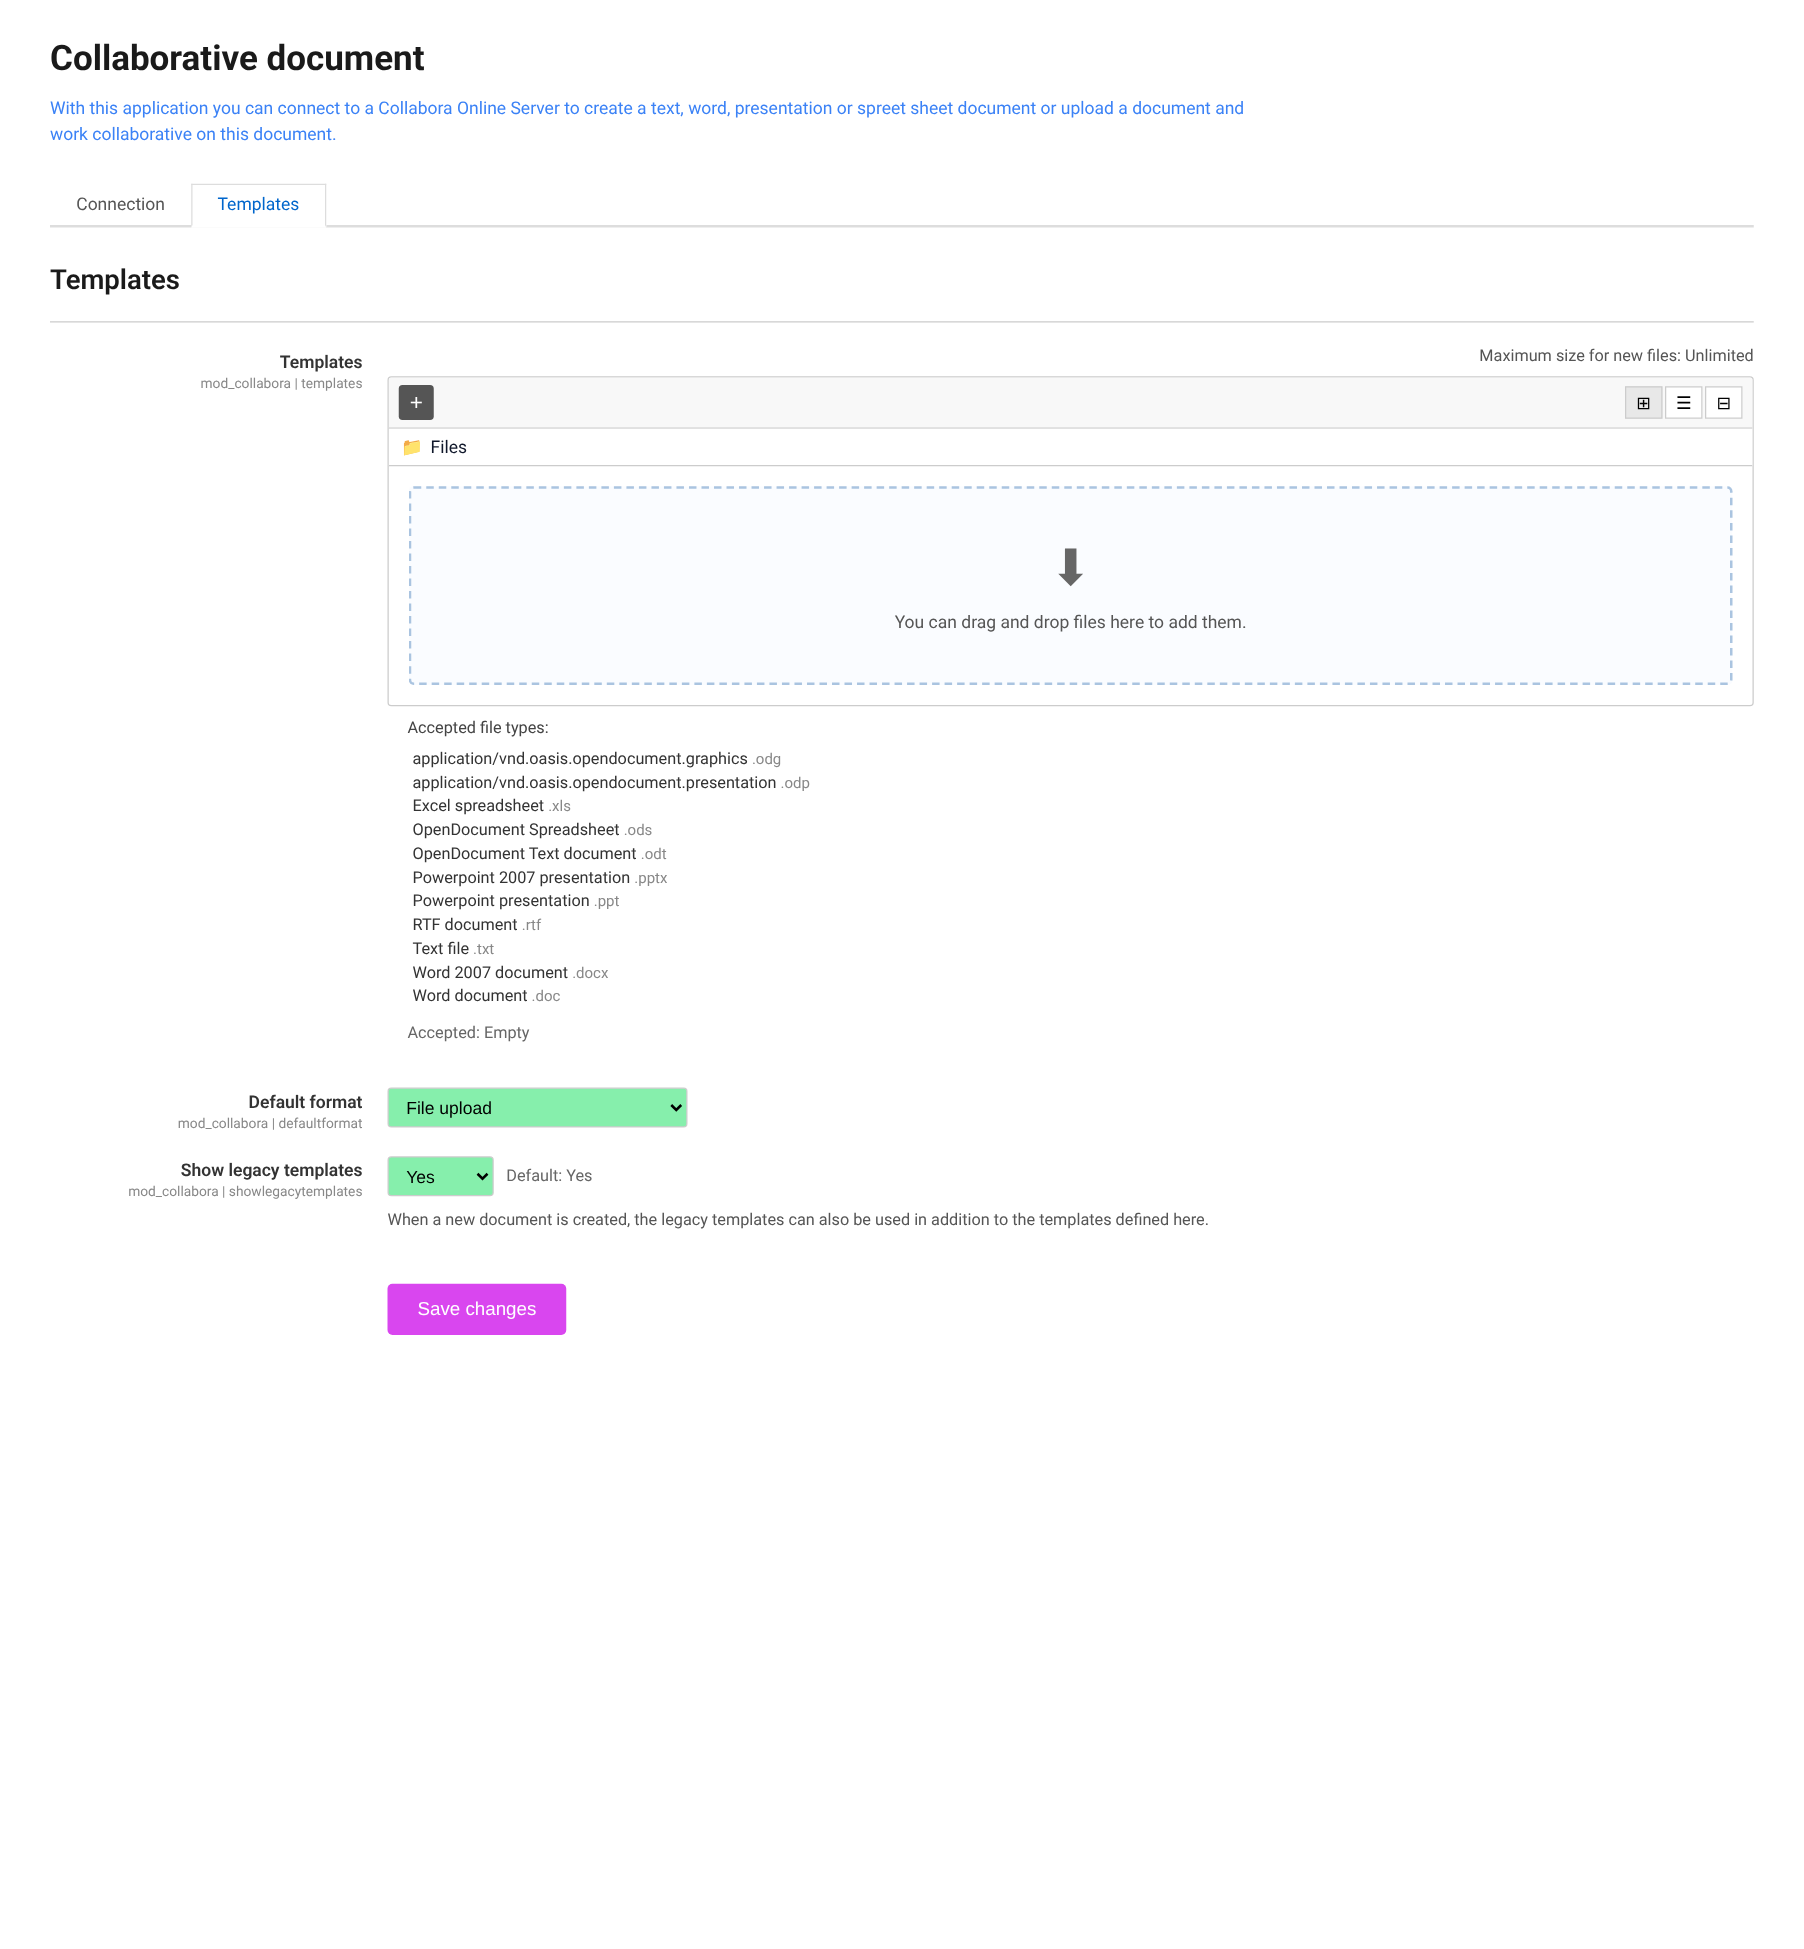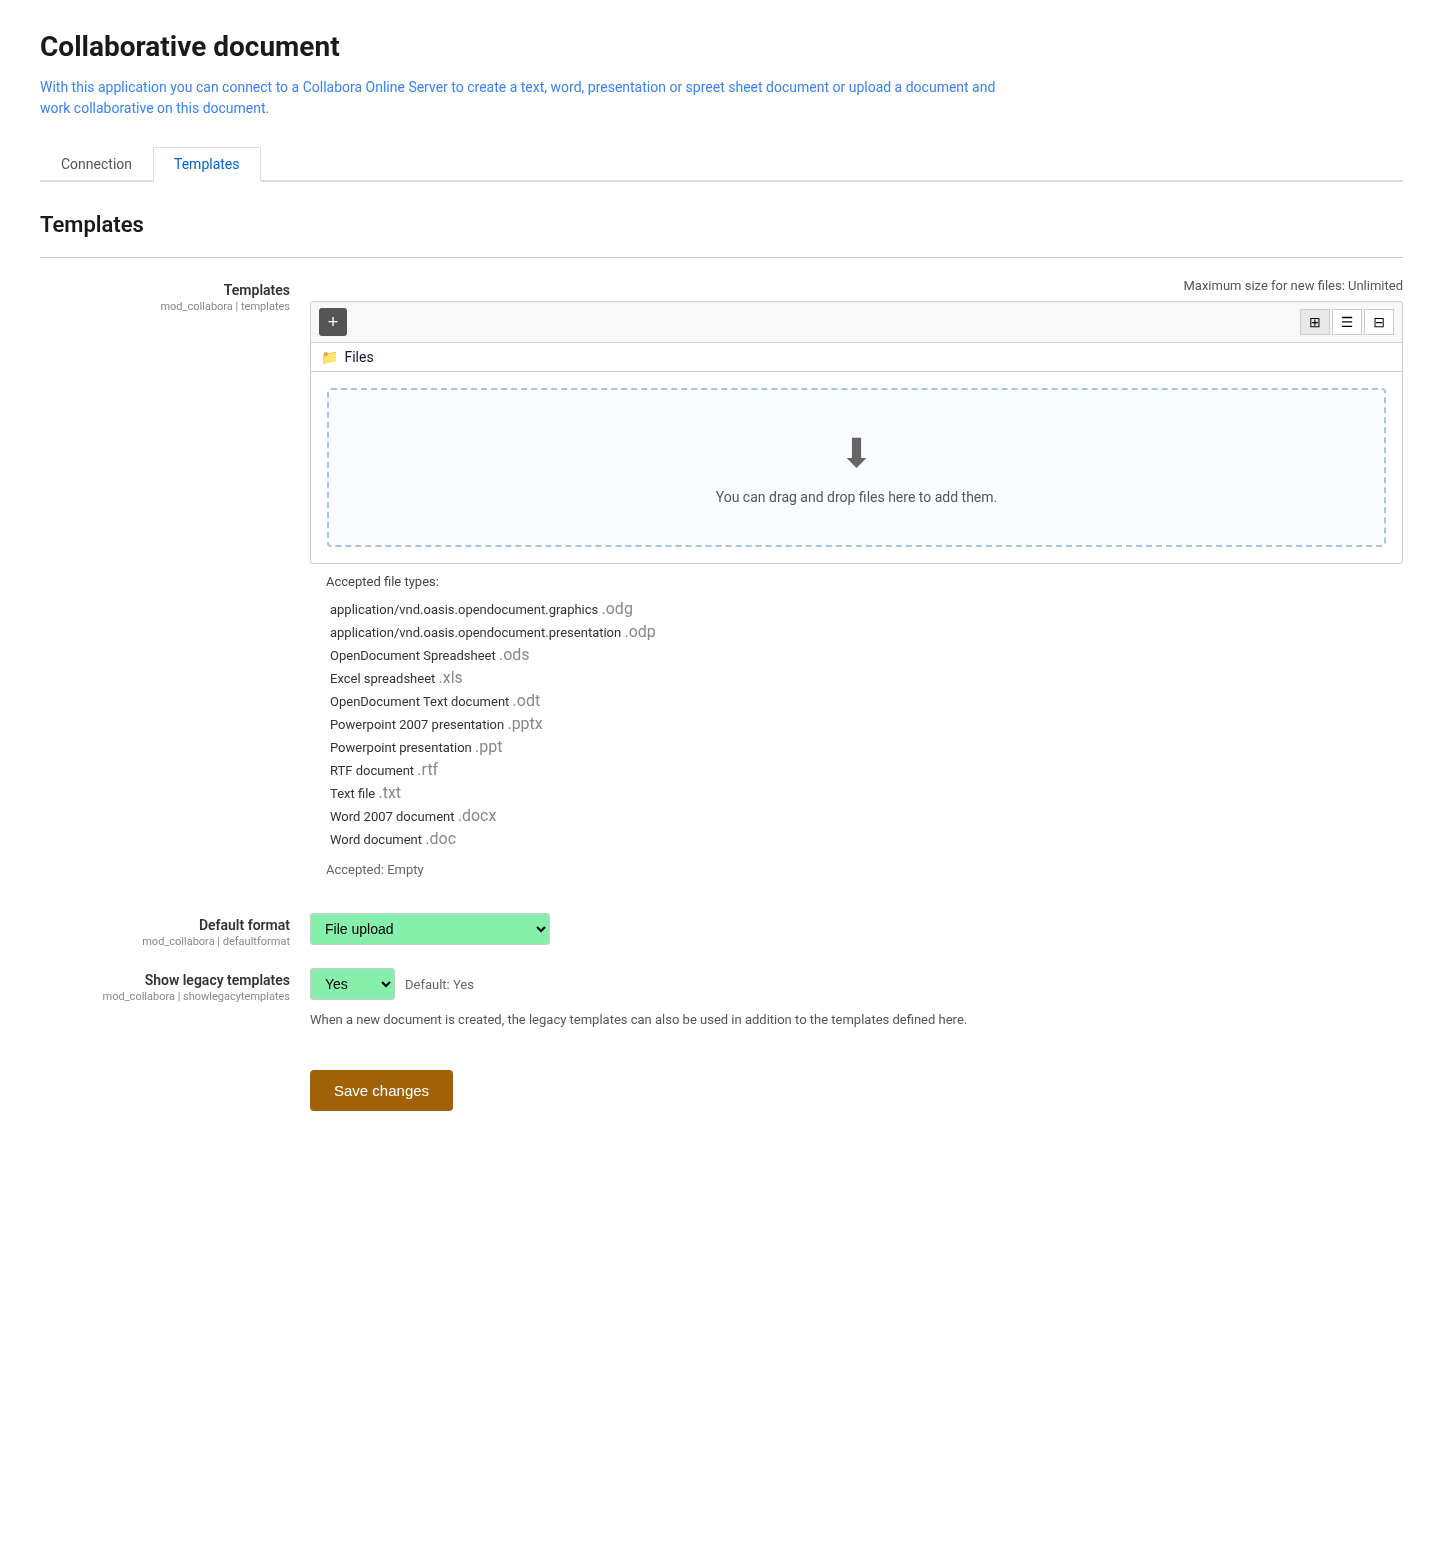--- a/index.html
+++ b/index.html
@@ -180,21 +180,21 @@
       flex-direction: column;
       gap: 4px;
       padding-left: 4px;
     }
     .file-type-item {
       font-size: 13px;
       color: #333;
     }
     .file-ext {
       color: #888;
-      font-size: 16px;
+      font-size: 12px;
     }
     .default-empty {
       margin-top: 14px;
       font-size: 13px;
       color: #666;
     }
     .select-input {
       padding: 6px 30px 6px 10px;
       border: 1px solid #ccc;
       border-radius: 3px;
@@ -213,21 +213,21 @@
       align-items: center;
     }
     .legacy-description {
       font-size: 13px;
       color: #555;
       line-height: 1.5;
       max-width: 660px;
       margin-top: 10px;
     }
     .save-btn {
-      background: #a16207;
+      background: #d946ef;
       color: white;
       border: none;
       border-radius: 4px;
       padding: 12px 24px;
       font-size: 15px;
       cursor: pointer;
       margin-top: 20px;
     }
   </style>
 </head>
@@ -277,22 +277,22 @@
         <span class="drop-icon">⬇</span>
         <span class="drop-text">You can drag and drop files here to add them.</span>
       </div>
     </div>
 
     <div class="accepted-types">
       <div class="accepted-types-title">Accepted file types:</div>
       <div class="file-type-list">
         <span class="file-type-item">application/vnd.oasis.opendocument.graphics <span class="file-ext">.odg</span></span>
         <span class="file-type-item">application/vnd.oasis.opendocument.presentation <span class="file-ext">.odp</span></span>
+        <span class="file-type-item">Excel spreadsheet <span class="file-ext">.xls</span></span>
         <span class="file-type-item">OpenDocument Spreadsheet <span class="file-ext">.ods</span></span>
-        <span class="file-type-item">Excel spreadsheet <span class="file-ext">.xls</span></span>
         <span class="file-type-item">OpenDocument Text document <span class="file-ext">.odt</span></span>
         <span class="file-type-item">Powerpoint 2007 presentation <span class="file-ext">.pptx</span></span>
         <span class="file-type-item">Powerpoint presentation <span class="file-ext">.ppt</span></span>
         <span class="file-type-item">RTF document <span class="file-ext">.rtf</span></span>
         <span class="file-type-item">Text file <span class="file-ext">.txt</span></span>
         <span class="file-type-item">Word 2007 document <span class="file-ext">.docx</span></span>
         <span class="file-type-item">Word document <span class="file-ext">.doc</span></span>
       </div>
       <div class="default-empty">Accepted: Empty</div>
     </div>

